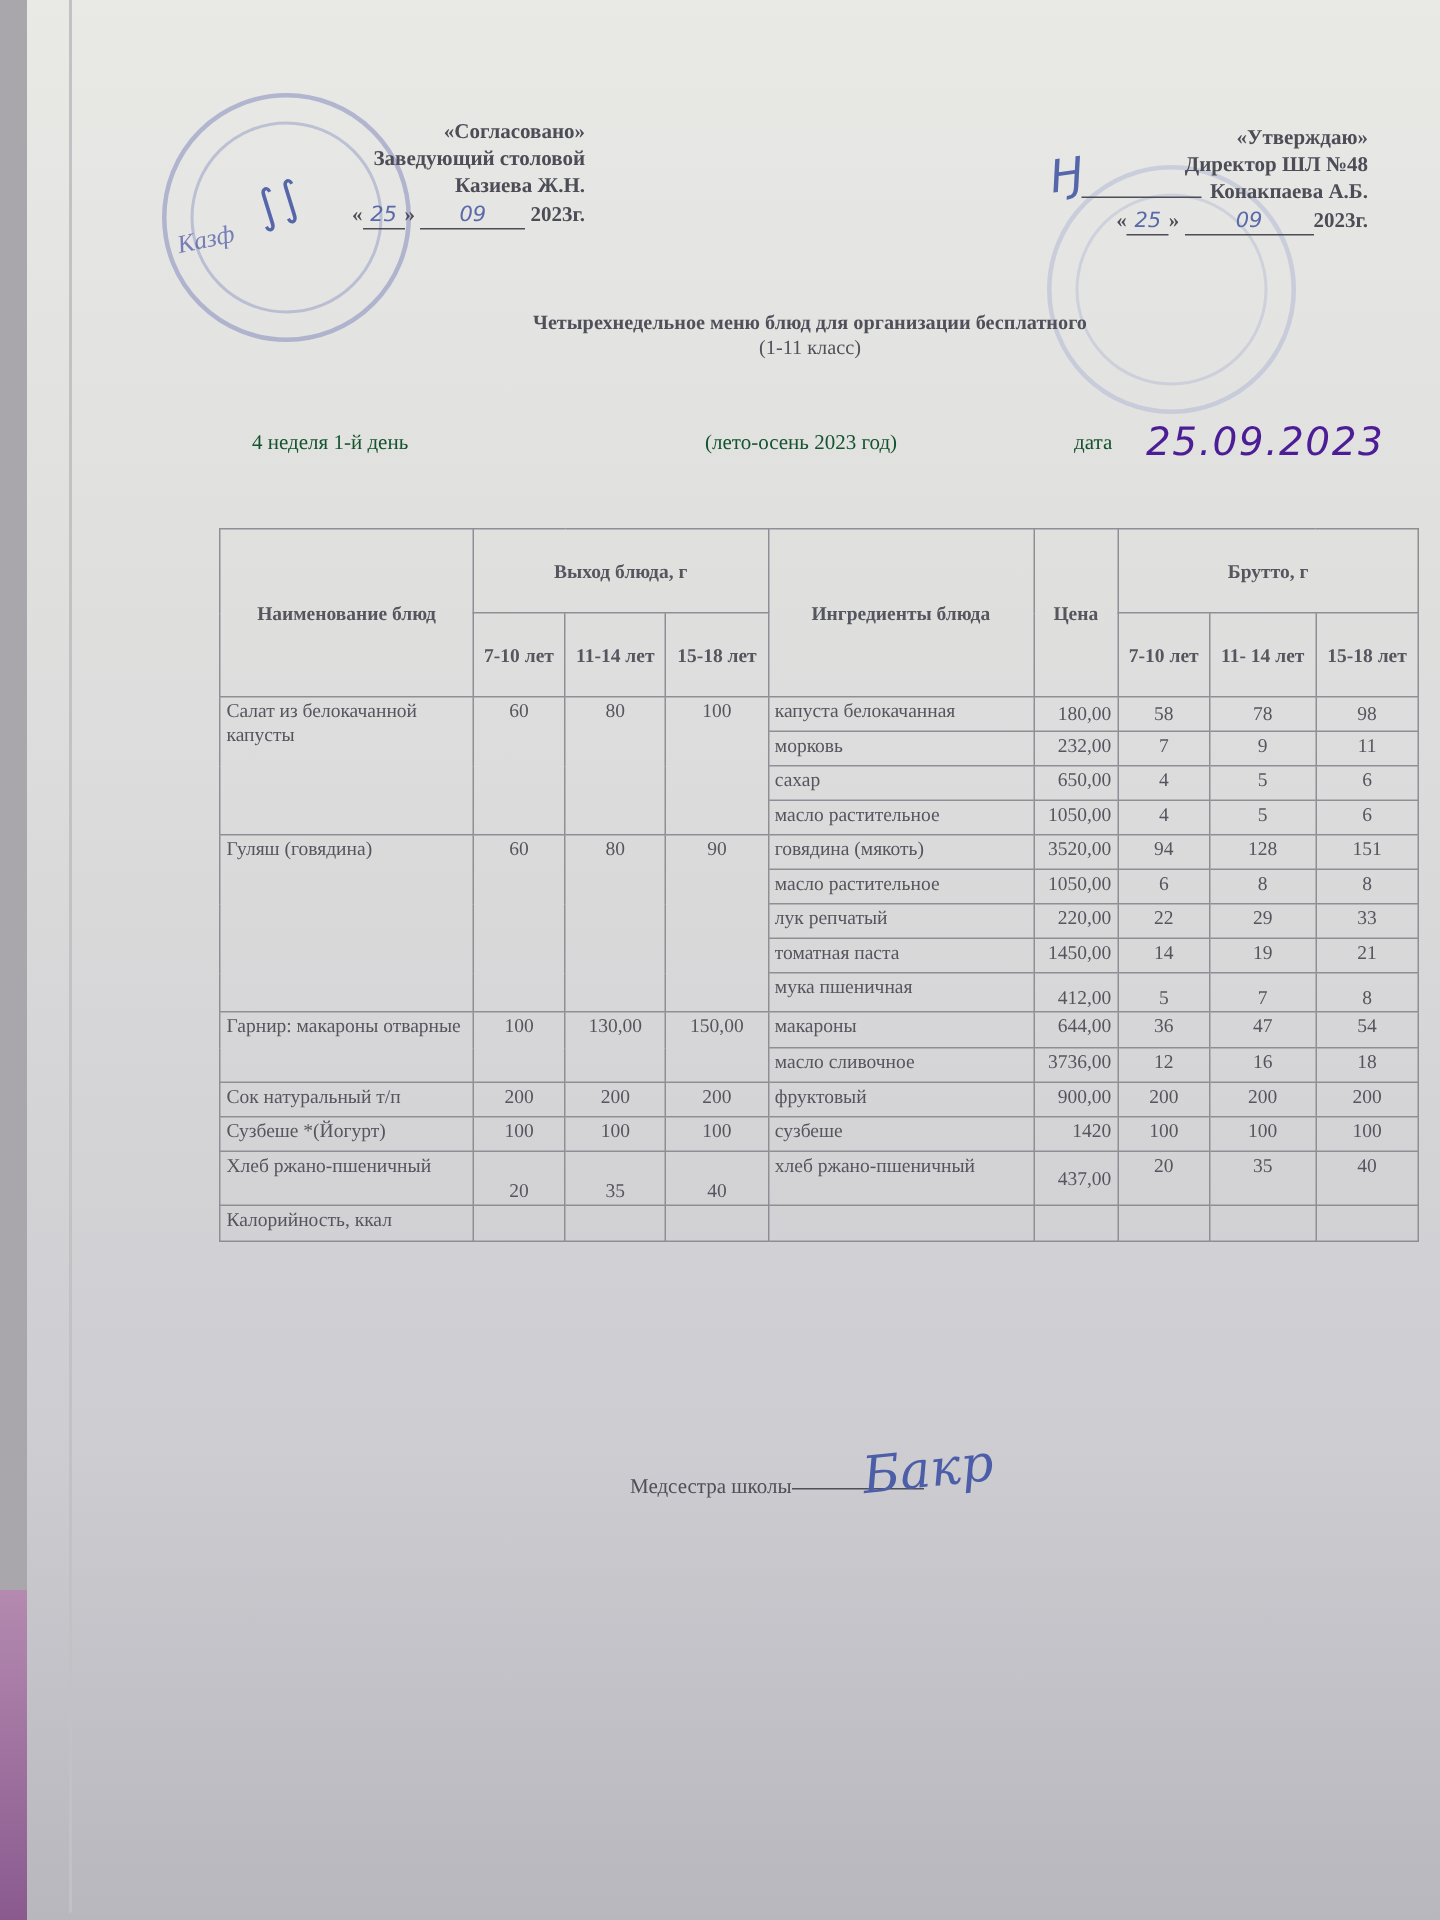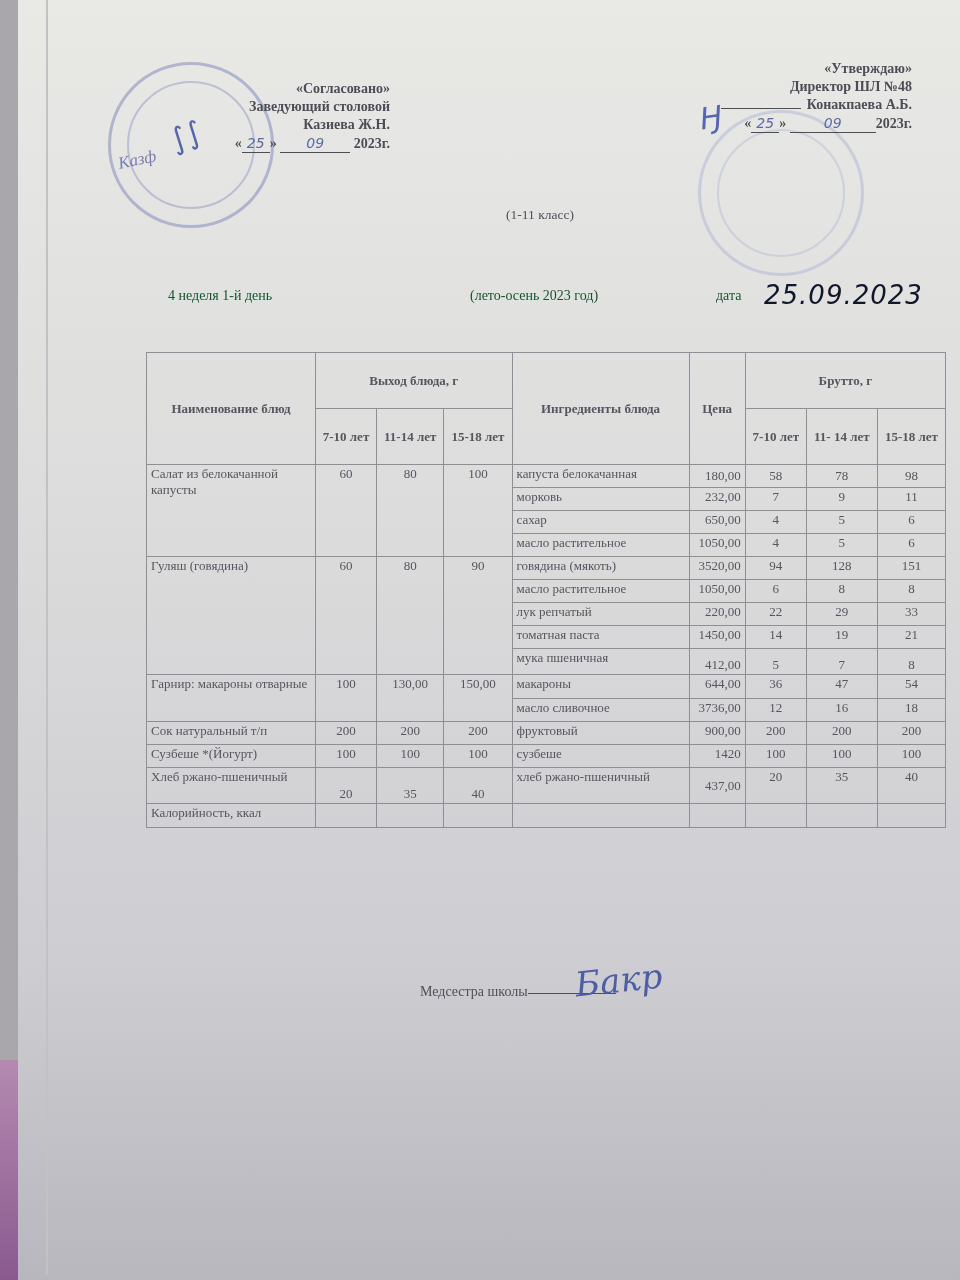--- a/index.html
+++ b/index.html
@@ -36,35 +36,35 @@
   .stamp-text {
     position: absolute; left: 118px; top: 150px; color: rgba(90,100,170,0.8);
     font-size: 17px; transform: rotate(-12deg); font-style: italic;
   }
 
   .approval {
     position: absolute; font-weight: bold; font-size: 14px; line-height: 18px;
     color: #4d4d57;
   }
   .approval-left { left: 160px; top: 80px; width: 230px; text-align: right; }
-  .approval-right { left: 640px; top: 60px; width: 272px; text-align: right; }
+  .approval-right { left: 640px; top: 84px; width: 272px; text-align: right; }
   .approval .line { display: block; white-space: nowrap; }
   .hw { font-family: "DejaVu Sans", sans-serif; font-style: italic; font-weight: normal; color: #5a6aa8; }
   .ul { display: inline-block; border-bottom: 1px solid #4d4d57; }
 
   .title {
     position: absolute; left: 150px; top: 206px; width: 780px; text-align: center;
     font-weight: bold; font-size: 13.5px; line-height: 17px; color: #50505a;
   }
   .meta-row { position: absolute; top: 288px; font-size: 14px; color: #14532d; }
   .meta-week { left: 168px; }
   .meta-season { left: 470px; }
   .meta-date-label { left: 716px; }
   .meta-date-value {
-    position: absolute; left: 764px; top: 280px; font-size: 26px; color: #0f172a;
+    position: absolute; left: 764px; top: 280px; font-size: 26px; color: #4c1d95;
     font-family: "DejaVu Sans", sans-serif; font-style: italic; letter-spacing: 1px;
   }
 
   table.menu {
     position: absolute; left: 146px; top: 352px; width: 800px;
     border-collapse: collapse; font-size: 13px; color: #55555e;
   }
   table.menu td, table.menu th { border: 1px solid #8f8e95; padding: 1px 4px; vertical-align: top; }
   table.menu th { font-weight: bold; text-align: center; vertical-align: middle; color: #56565f; }
   .c-name { width: 160px; }
@@ -107,20 +107,21 @@
 
 <div class="approval approval-right">
   <span class="line">«Утверждаю»</span>
   <span class="line">Директор ШЛ №48</span>
   <span class="line"><span class="ul" style="width:80px;margin-right:6px"></span><span>Конакпаева А.Б.</span></span>
   <span class="line">«<span class="ul hw" style="width:28px;text-align:center">25</span>» <span class="ul hw" style="width:86px;text-align:center">09</span><span>2023г.</span></span>
 </div>
 <span class="sig-mark" style="left:700px;top:100px;font-size:30px;transform:rotate(-8deg)">Ӈ</span>
 
 <div class="title">
+  <div>Четырехнедельное меню блюд для организации бесплатного</div>
   <div style="font-weight:normal">(1-11 класс)</div>
 </div>
 
 <div class="meta-row meta-week">4 неделя 1-й день</div>
 <div class="meta-row meta-season">(лето-осень 2023 год)</div>
 <div class="meta-row meta-date-label">дата</div>
 <div class="meta-date-value">25.09.2023</div>
 
 <table class="menu">
   <thead>

